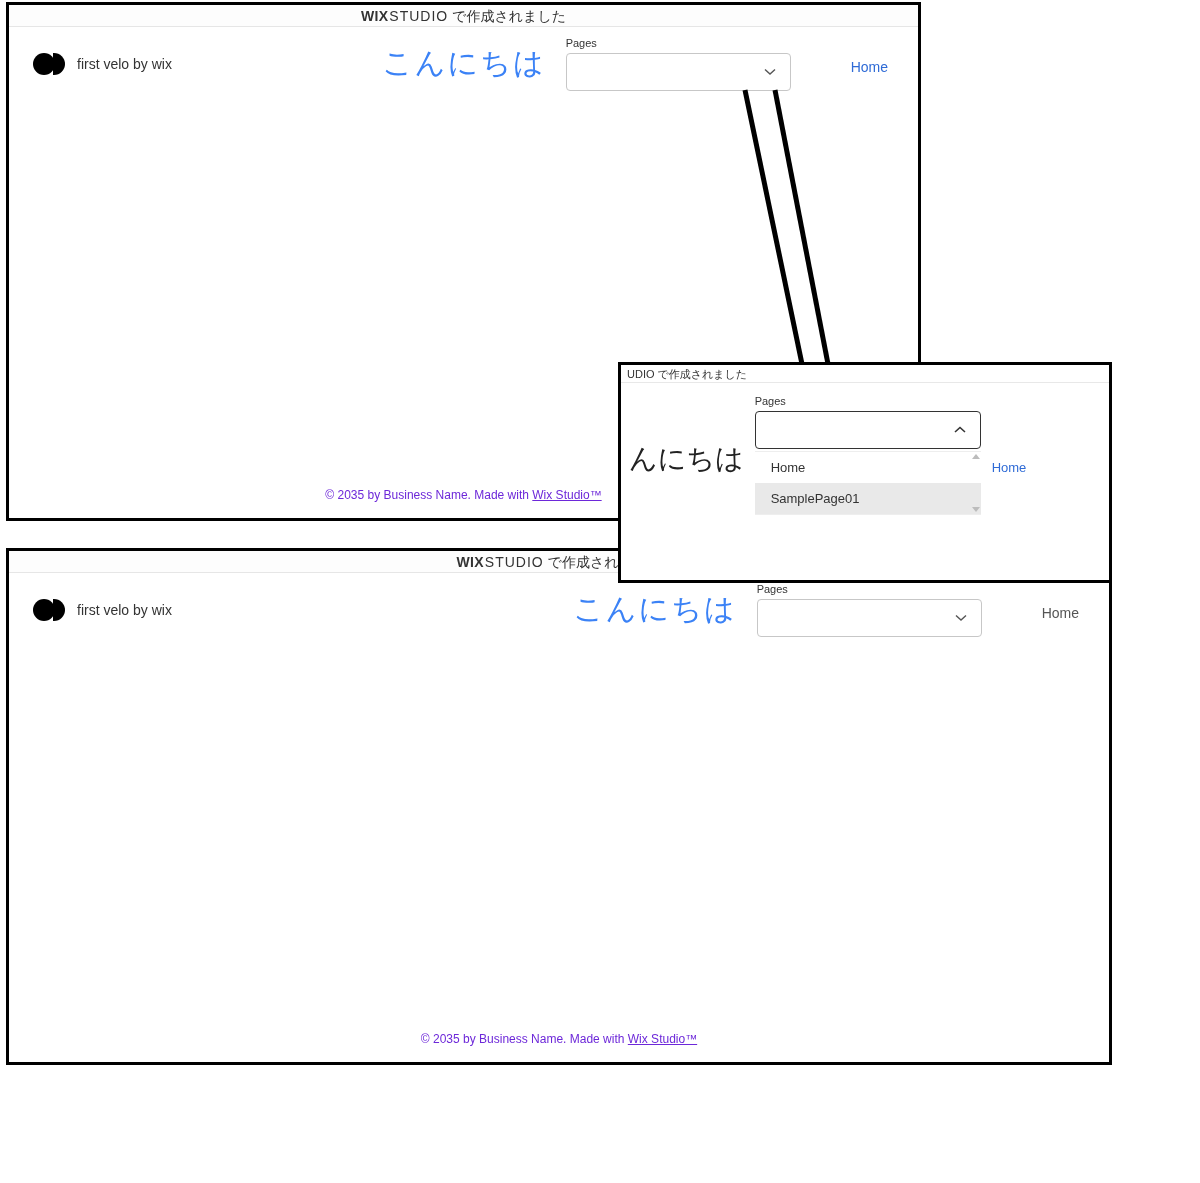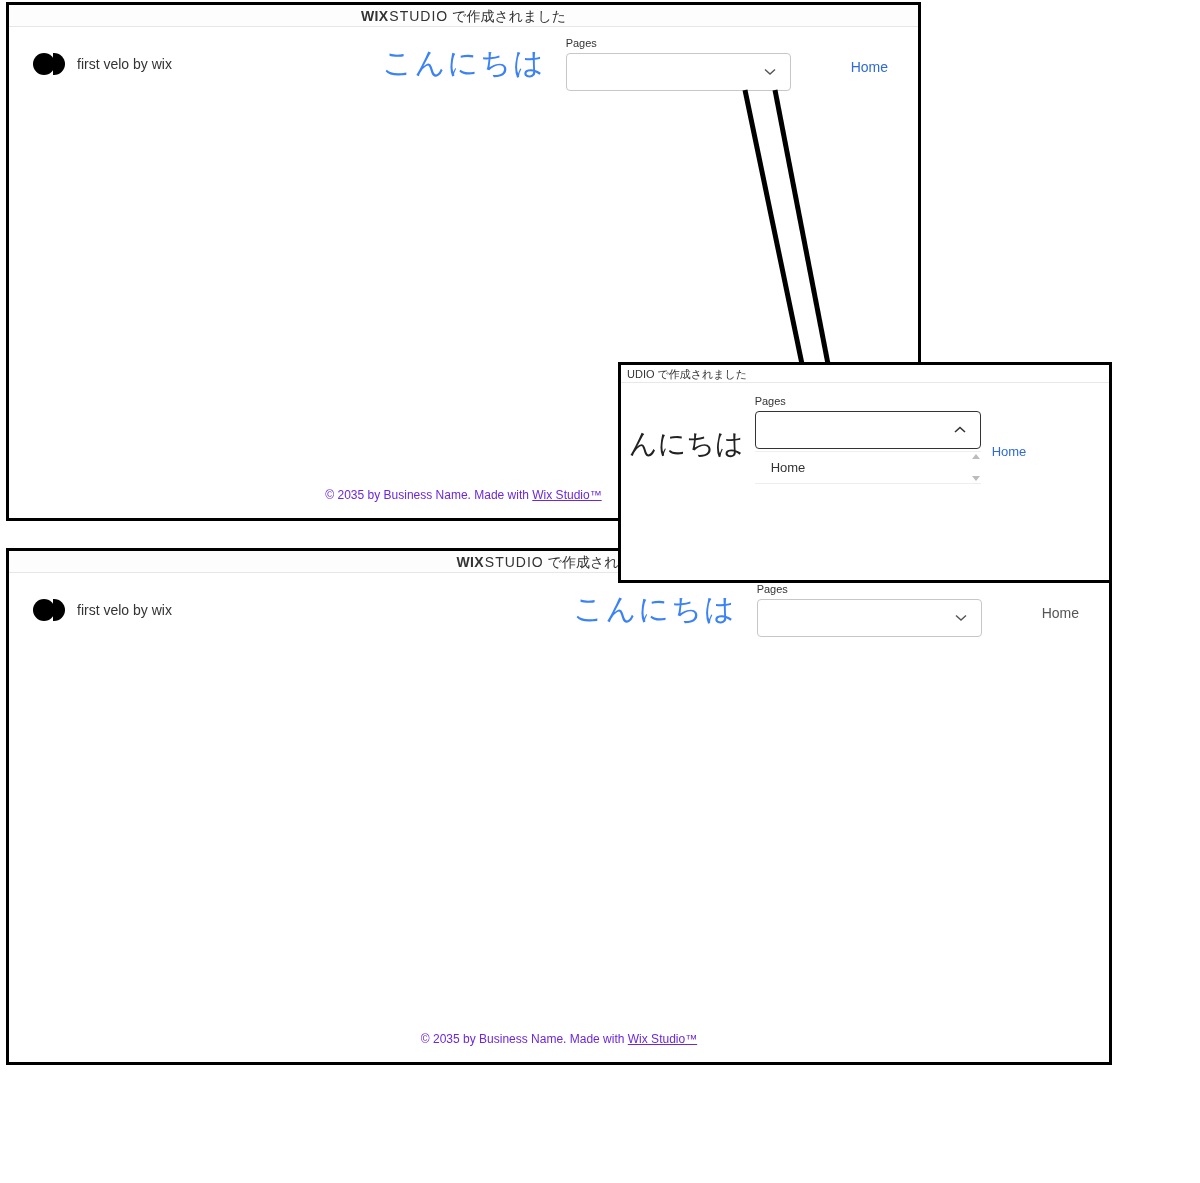--- a/index.html
+++ b/index.html
@@ -149,20 +149,21 @@
       <div class="pages-label">Pages</div>
       <div class="dropdown open">
         <span class="chev">
           <svg viewBox="0 0 12 12">
               <path d="M1 8 L6 3.5 L11 8" stroke="#333" stroke-width="1.6" fill="none"></path>
             </svg>
         </span>
       </div>
       <div class="dd-list">
         <div class="dd-item">Home</div>
+        <div class="dd-item sel">SamplePage01</div>
         <div class="dd-scroll">
           <div class="tri up"></div>
           <div class="tri down"></div>
         </div>
       </div>
     </div>
     <div class="pc-home">Home</div>
   </div>
 </div>
 

